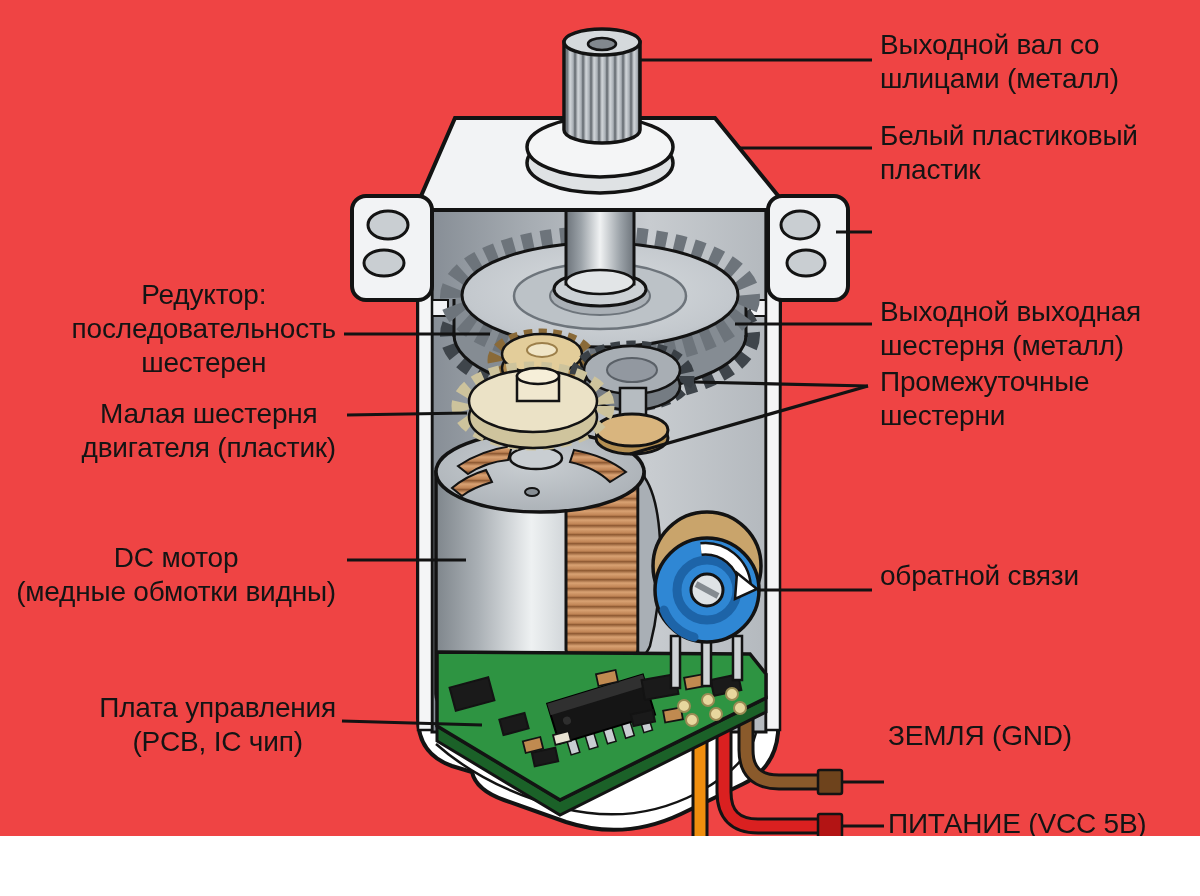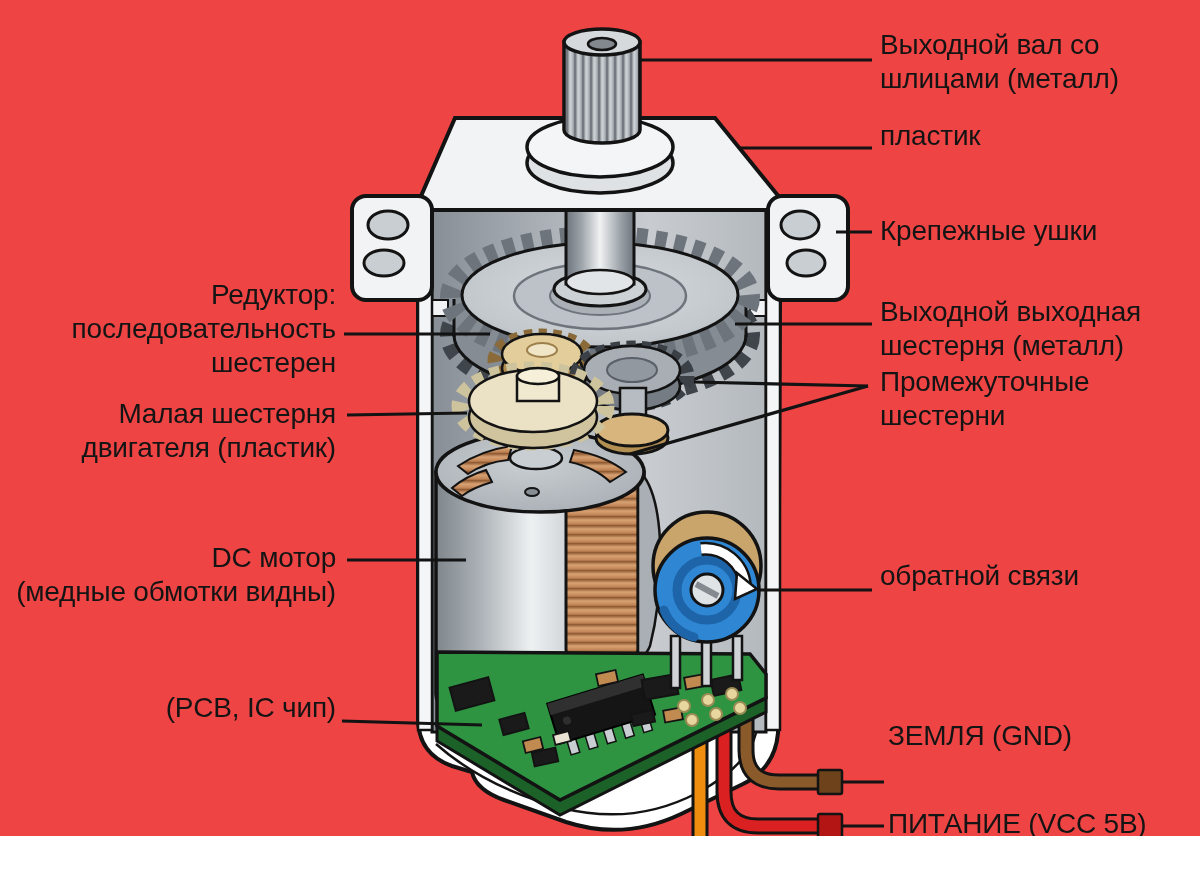--- a/index.html
+++ b/index.html
@@ -8,21 +8,21 @@
     font-family:"Liberation Sans","DejaVu Sans",sans-serif;
   }
   .art{position:absolute;left:0;top:0;}
   .lbl{
     position:absolute;font-size:28px;line-height:34px;color:#141414;
     white-space:nowrap;letter-spacing:-0.2px;
   }
   .lbl span{display:block;}
   .lbl.right-col{left:880px;text-align:left;}
   .lbl.wire-col{left:888px;text-align:left;}
-  .lbl.left-col{right:864px;text-align:right;}
+  .lbl.left-col{right:864px;text-align:center;}
 </style>
 </head>
 <body>
 
 <div class="stage">
 
 <svg class="art" width="1200" height="896" viewBox="0 0 1200 896">
   <defs>
     <linearGradient id="gInterior" x1="0" y1="0" x2="1" y2="0">
       <stop offset="0" stop-color="#878e96"></stop>
@@ -247,24 +247,22 @@
     <line x1="347" y1="560" x2="466" y2="560"></line>
     <line x1="342" y1="721" x2="482" y2="725"></line>
   </g>
 </svg>
 
 <div class="lbl right-col" style="top:28px">
   <span>Выходной вал со</span>
   <span>шлицами (металл)</span>
 </div>
 <div class="lbl right-col" style="top:119px">
+  <span>Белый пластиковый</span>
   <span>пластик</span>
-</div>
-<div class="lbl right-col" style="top:214px">
-  <span>Крепежные ушки</span>
 </div>
 <div class="lbl right-col" style="top:295px">
   <span>Выходной выходная</span>
   <span>шестерня (металл)</span>
 </div>
 <div class="lbl right-col" style="top:365px">
   <span>Промежуточные</span>
   <span>шестерни</span>
 </div>
 <div class="lbl right-col" style="top:559px">
@@ -287,16 +285,17 @@
 </div>
 <div class="lbl left-col" style="top:397px">
   <span>Малая шестерня</span>
   <span>двигателя (пластик)</span>
 </div>
 <div class="lbl left-col" style="top:541px">
   <span>DC мотор</span>
   <span>(медные обмотки видны)</span>
 </div>
 <div class="lbl left-col" style="top:691px">
+  <span>Плата управления</span>
   <span>(PCB, IC чип)</span>
 </div>
 
 </div>
 
 </body></html>

